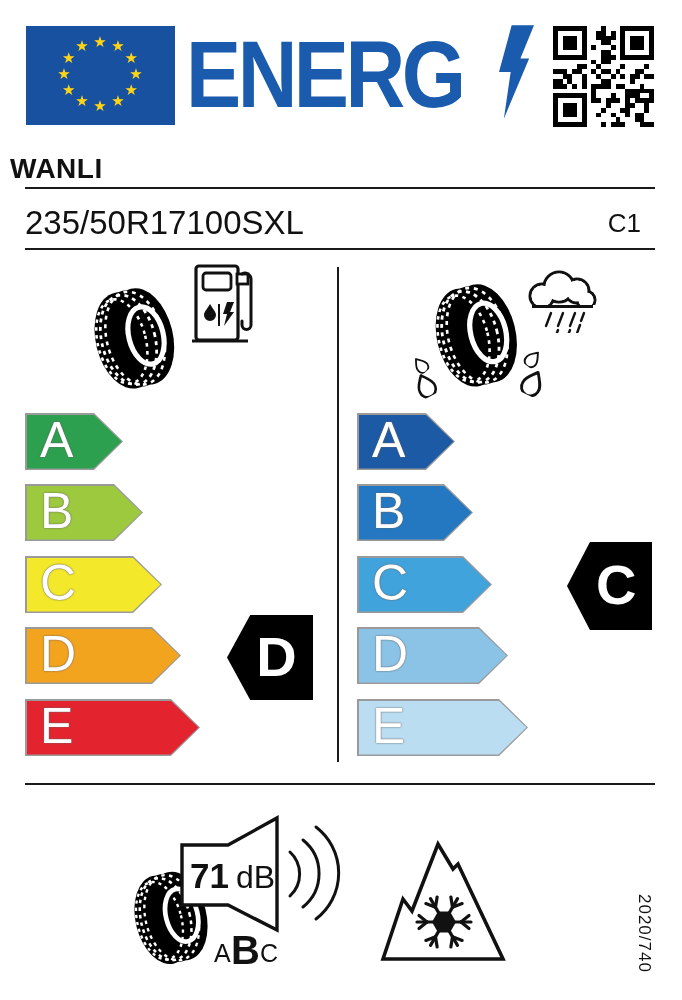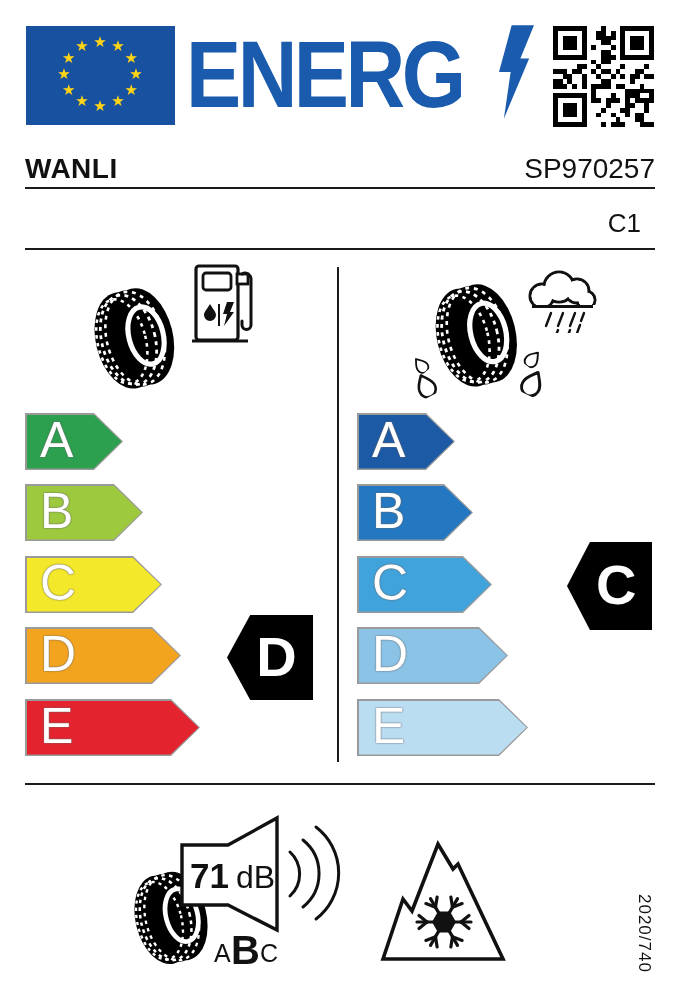--- a/index.html
+++ b/index.html
@@ -9,21 +9,21 @@
 
   
   #eu-flag{left:26px;top:26px;width:149px;height:99px;background:#17519F;}
   .flag-star{position:absolute;color:#FFD417;font-size:15px;line-height:15px;width:15px;text-align:center;}
   #energ-text{left:186px;top:40px;height:70px;line-height:70px;font-size:94px;font-weight:700;
               color:#1A5BAD;letter-spacing:-4px;transform:scaleX(0.88);transform-origin:left center;white-space:nowrap;}
   #bolt-svg{left:499px;top:24px;}
   #qr-svg{left:553px;top:26px;}
 
   
-  #brand{left:25px;top:153px;font-size:28px;font-weight:700;letter-spacing:0.5px;}
+  #brand{left:10px;top:153px;font-size:28px;font-weight:700;letter-spacing:0.5px;}
   #product-code{right:27px;top:153px;font-size:28px;}
   #tyre-size{left:25px;top:204px;font-size:33px;}
   #tyre-class{right:41px;top:208px;font-size:26px;}
   .hline{left:25px;width:630px;height:2px;background:#1a1a1a;}
   #line1{top:187px;} #line2{top:248px;} #line3{top:783px;}
   #vdivider{left:337px;top:267px;width:2px;height:495px;background:#1a1a1a;}
 
   
   .arrow{position:absolute;height:57px;background:#9a9a9a;
          clip-path:polygon(0% 0%, calc(100% - 29px) 0%, 100% 50%, calc(100% - 29px) 100%, 0% 100%);}
@@ -214,22 +214,22 @@
       <rect x="2" y="2" width="3" height="3" fill="#000"></rect>
       <rect x="14" y="0" width="7" height="7" fill="#000"></rect>
       <rect x="15" y="1" width="5" height="5" fill="#fff"></rect>
       <rect x="16" y="2" width="3" height="3" fill="#000"></rect>
       <rect x="0" y="14" width="7" height="7" fill="#000"></rect>
       <rect x="1" y="15" width="5" height="5" fill="#fff"></rect>
       <rect x="2" y="16" width="3" height="3" fill="#000"></rect>
     </svg>
 
   <div id="brand" class="abs">WANLI</div>
-  <div id="product-code" class="abs">SP970257</div>
   <div id="line1" class="abs hline"></div>
+  <div id="tyre-size" class="abs">235/50R17100SXL</div>
   <div id="tyre-class" class="abs">C1</div>
   <div id="line2" class="abs hline"></div>
 
   <div id="vdivider" class="abs"></div>
 
   <svg id="fuel-tyre" class="abs" width="86" height="114" viewBox="0 0 100 130">
       <use href="#tyre"></use>
     </svg>
 
   <svg id="pump-svg" class="abs" width="66" height="82" viewBox="0 0 66 82">

